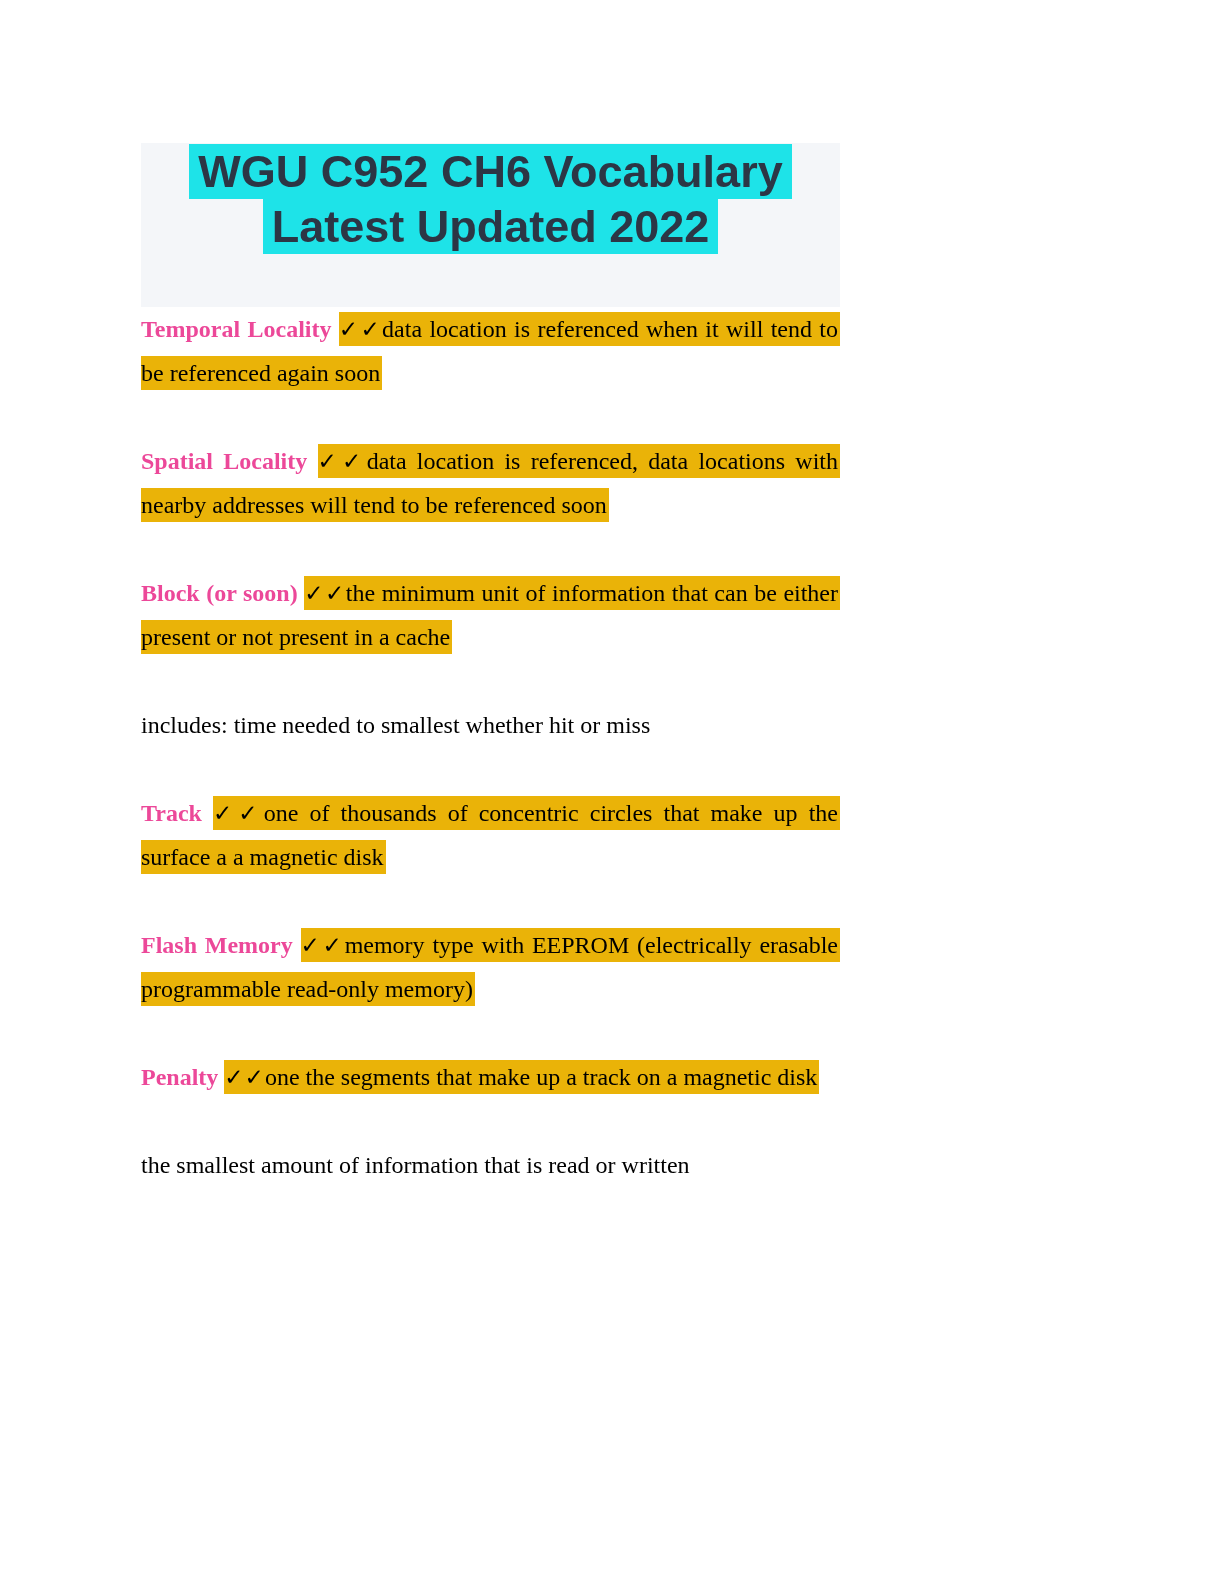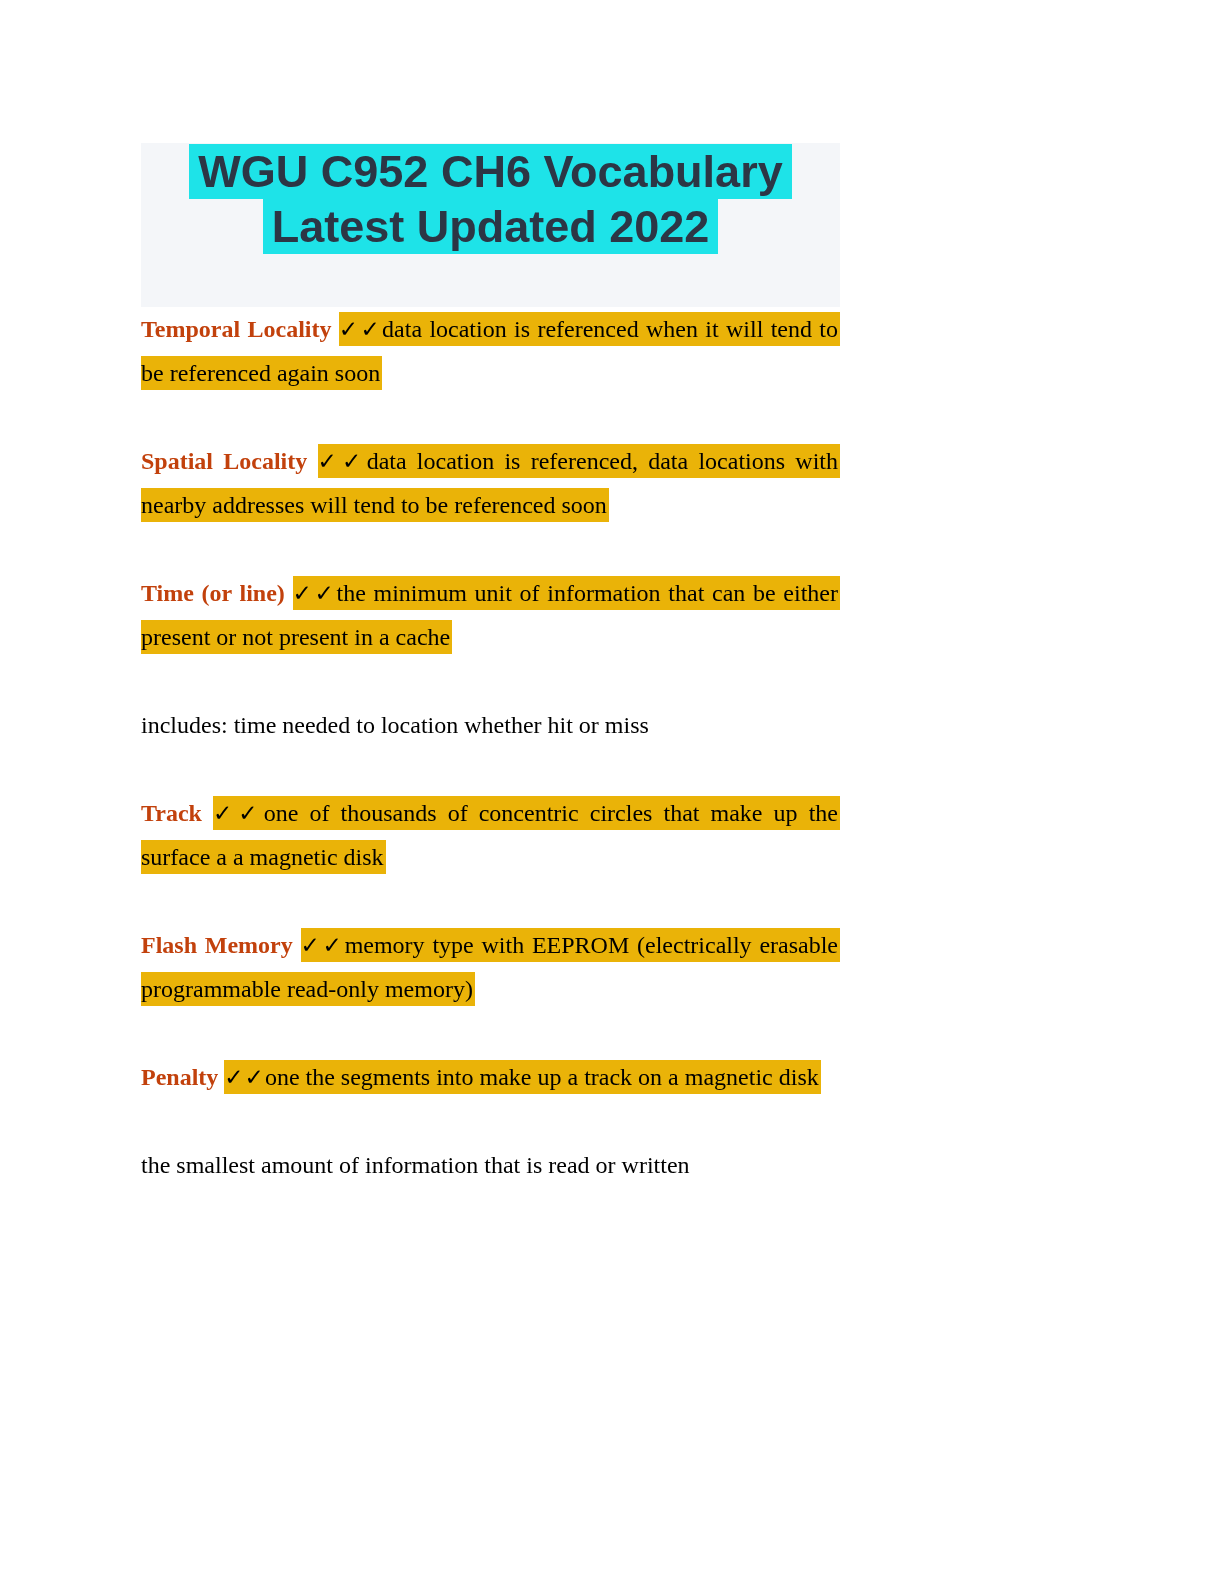--- a/index.html
+++ b/index.html
@@ -43,21 +43,21 @@
     padding-top: 0;
   }
   .content p.entry {
     margin: 0 0 44px 0;
     font-size: 24px;
     line-height: 44px;
     text-align: justify;
   }
   .term {
     font-weight: bold;
-    color: #c2410c;
+    color: #ec4899;
   }
   .hl {
     background: #eab308;
     padding: 4px 2px 4px 0;
     -webkit-box-decoration-break: clone;
     box-decoration-break: clone;
   }
   .checks {
     font-weight: bold;
     font-family: "DejaVu Sans", sans-serif;
@@ -69,20 +69,20 @@
 <body>
 
 <div class="page">
   <header class="title-block">
     <h1 class="doc-title"><span class="title-hl">WGU C952 CH6 Vocabulary Latest Updated 2022</span></h1>
   </header>
 
   <main class="content" id="entries">
       <p class="entry"><span class="term">Temporal Locality</span> <span class="hl"><span class="checks">✓✓</span><span>data location is referenced when it will tend to be referenced again soon</span></span></p>
       <p class="entry"><span class="term">Spatial Locality</span> <span class="hl"><span class="checks">✓✓</span><span>data location is referenced, data locations with nearby addresses will tend to be referenced soon</span></span></p>
-      <p class="entry"><span class="term">Time (or line)</span> <span class="hl"><span class="checks">✓✓</span><span>the minimum unit of information that can be either present or not present in a cache</span></span></p>
-      <p class="entry"><span>includes: time needed to location whether hit or miss</span></p>
+      <p class="entry"><span class="term">Block (or soon)</span> <span class="hl"><span class="checks">✓✓</span><span>the minimum unit of information that can be either present or not present in a cache</span></span></p>
+      <p class="entry"><span>includes: time needed to smallest whether hit or miss</span></p>
       <p class="entry"><span class="term">Track</span> <span class="hl"><span class="checks">✓✓</span><span>one of thousands of concentric circles that make up the surface a a magnetic disk</span></span></p>
       <p class="entry"><span class="term">Flash Memory</span> <span class="hl"><span class="checks">✓✓</span><span>memory type with EEPROM (electrically erasable programmable read-only memory)</span></span></p>
-      <p class="entry"><span class="term">Penalty</span> <span class="hl"><span class="checks">✓✓</span><span>one the segments into make up a track on a magnetic disk</span></span></p>
+      <p class="entry"><span class="term">Penalty</span> <span class="hl"><span class="checks">✓✓</span><span>one the segments that make up a track on a magnetic disk</span></span></p>
       <p class="entry"><span>the smallest amount of information that is read or written</span></p>
     </main>
 </div>
 
 </body></html>

